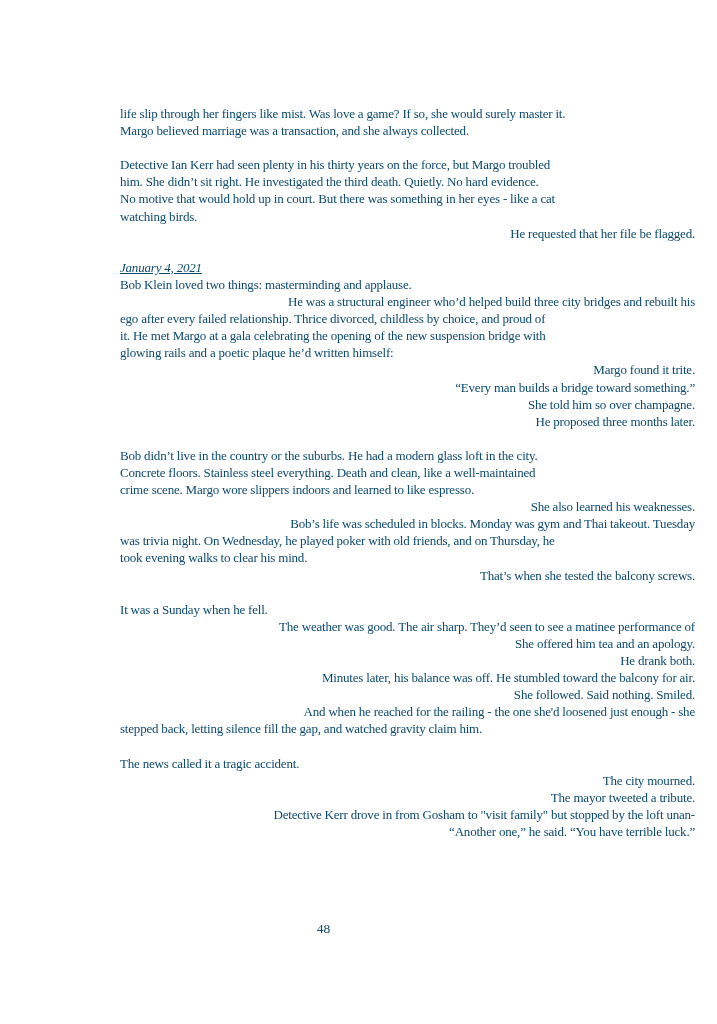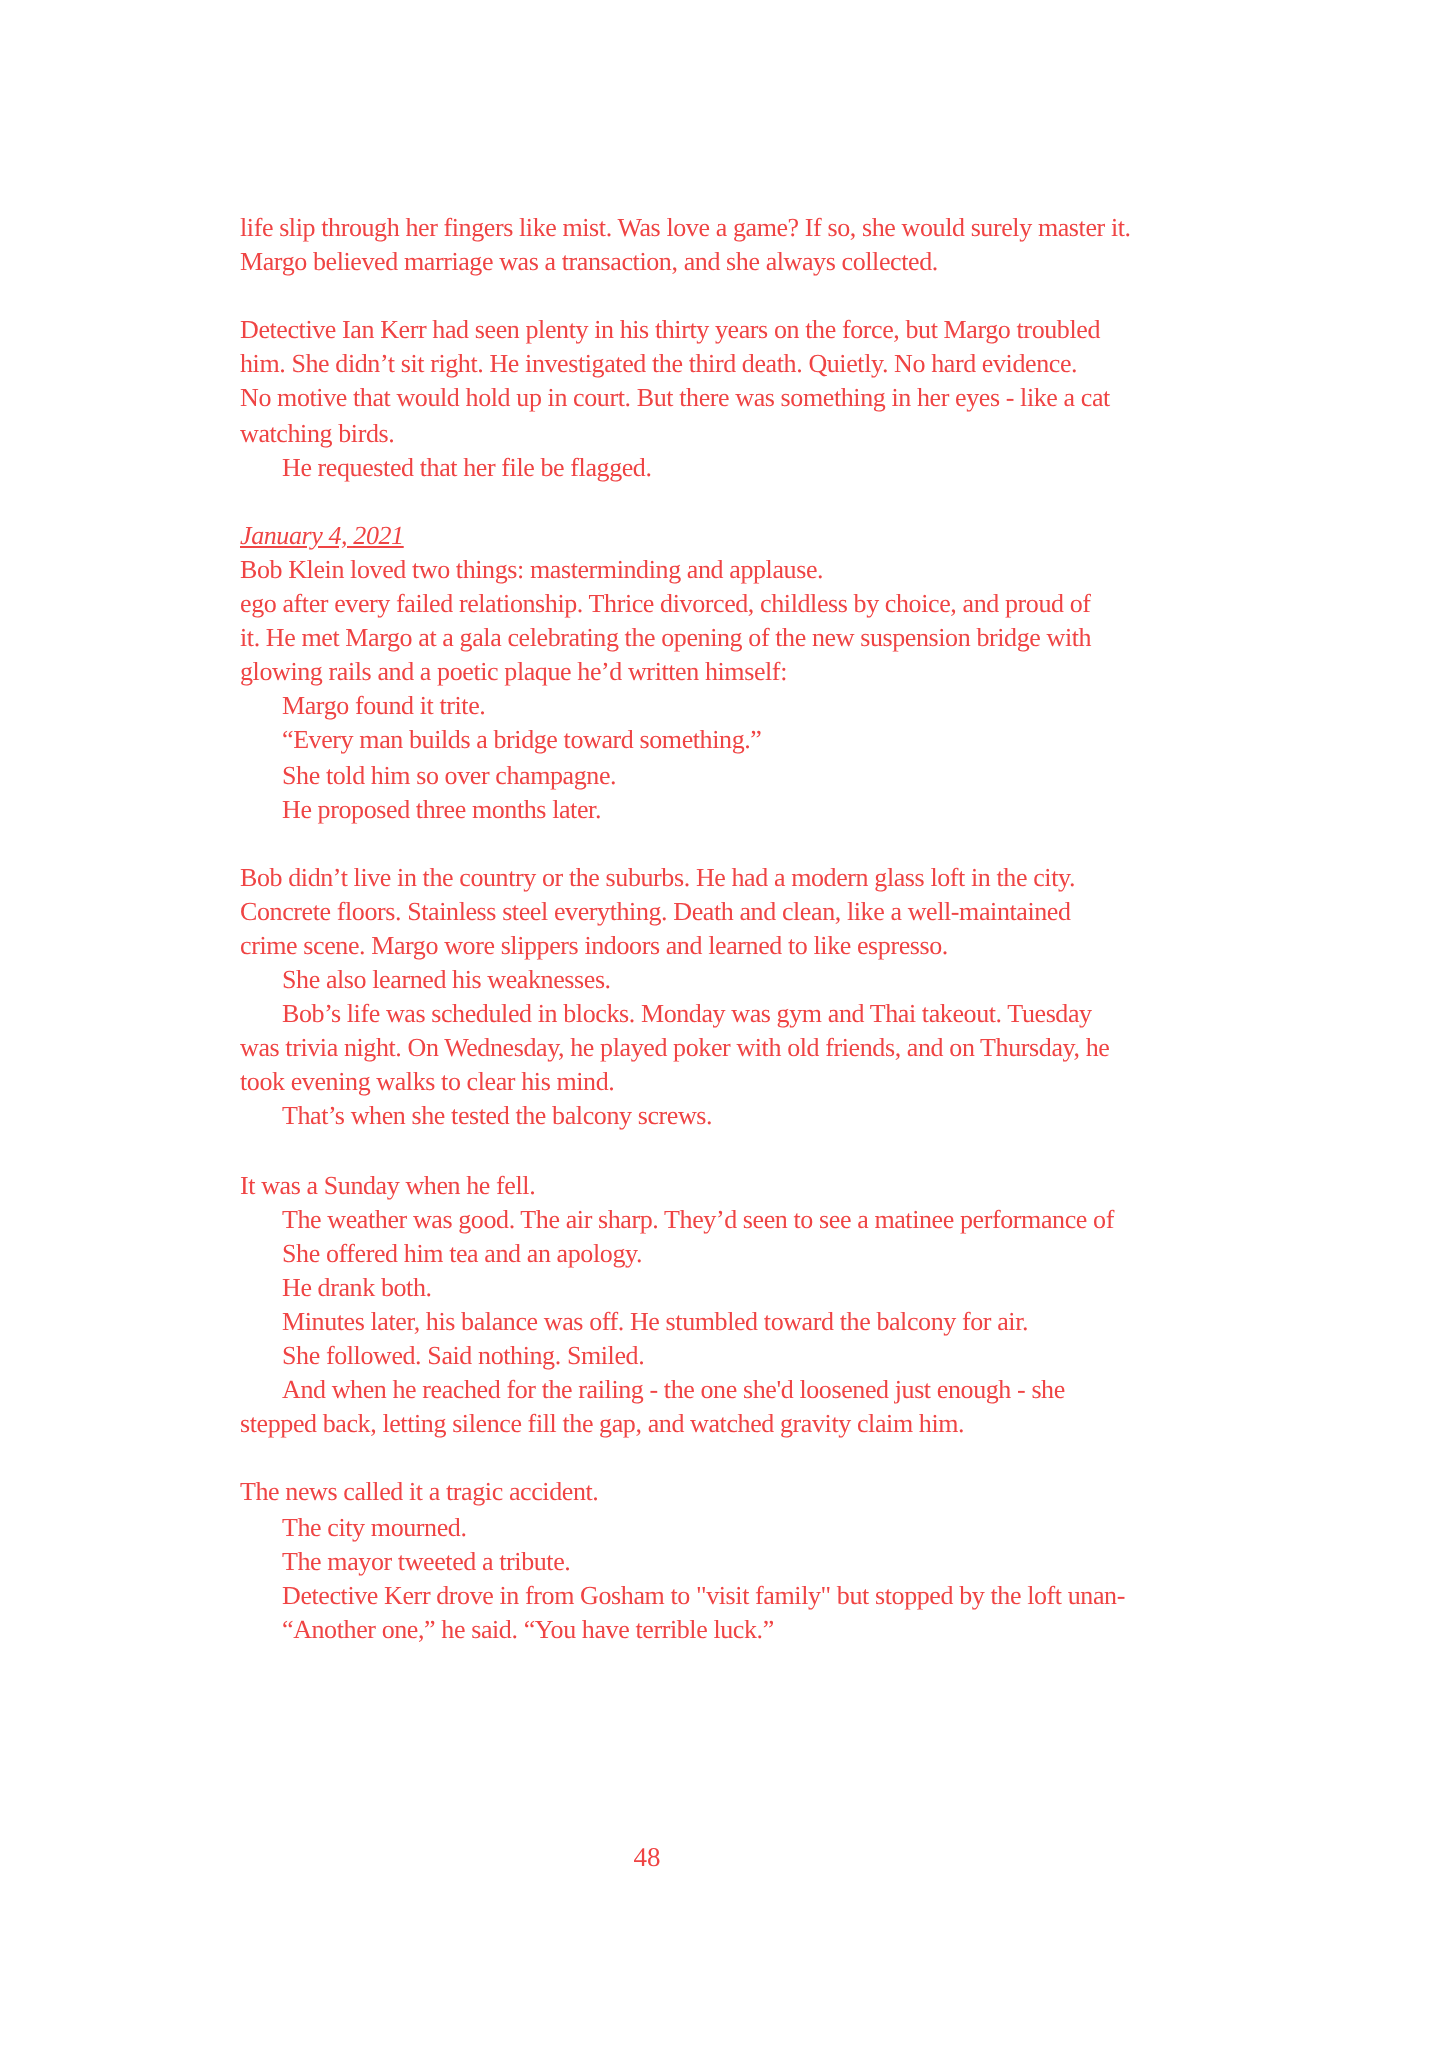--- a/index.html
+++ b/index.html
@@ -7,40 +7,41 @@
     padding: 0;
     background: #ffffff;
   }
   .page {
     position: relative;
     width: 717px;
     height: 1024px;
     background: #ffffff;
     overflow: hidden;
     font-family: "Liberation Serif", "DejaVu Serif", serif;
-    color: #ef4444;
+    color: #0c4a6e;
   }
   .text-block {
     position: absolute;
     left: 120px;
     top: 105px;
     width: 575px;
     font-size: 13px;
     line-height: 17.1px;
     letter-spacing: -0.2px;
   }
   .line {
     height: 17.1px;
     white-space: nowrap;
   }
   .line.blank {
     height: 17.1px;
   }
   .line.indent {
     text-indent: 21px;
+    text-align: right;
   }
   .seg.italic {
     font-style: italic;
     text-decoration: underline;
   }
   .page-number {
     position: absolute;
     top: 921px;
     left: 0;
     width: 647px;
@@ -58,20 +59,21 @@
       <div class="line"><span class="seg">Margo believed marriage was a transaction, and she always collected.</span></div>
       <div class="line blank"></div>
       <div class="line"><span class="seg">Detective Ian Kerr had seen plenty in his thirty years on the force, but Margo troubled</span></div>
       <div class="line"><span class="seg">him. She didn’t sit right. He investigated the third death. Quietly. No hard evidence.</span></div>
       <div class="line"><span class="seg">No motive that would hold up in court. But there was something in her eyes - like a cat</span></div>
       <div class="line"><span class="seg">watching birds.</span></div>
       <div class="line indent"><span class="seg">He requested that her file be flagged.</span></div>
       <div class="line blank"></div>
       <div class="line"><span class="seg italic">January 4, 2021</span></div>
       <div class="line"><span class="seg">Bob Klein loved two things: masterminding and applause.</span></div>
+      <div class="line indent"><span class="seg">He was a structural engineer who’d helped build three city bridges and rebuilt his</span></div>
       <div class="line"><span class="seg">ego after every failed relationship. Thrice divorced, childless by choice, and proud of</span></div>
       <div class="line"><span class="seg">it. He met Margo at a gala celebrating the opening of the new suspension bridge with</span></div>
       <div class="line"><span class="seg">glowing rails and a poetic plaque he’d written himself:</span></div>
       <div class="line indent"><span class="seg">Margo found it trite.</span></div>
       <div class="line indent"><span class="seg">“Every man builds a bridge toward something.”</span></div>
       <div class="line indent"><span class="seg">She told him so over champagne.</span></div>
       <div class="line indent"><span class="seg">He proposed three months later.</span></div>
       <div class="line blank"></div>
       <div class="line"><span class="seg">Bob didn’t live in the country or the suburbs. He had a modern glass loft in the city.</span></div>
       <div class="line"><span class="seg">Concrete floors. Stainless steel everything. Death and clean, like a well-maintained</span></div>

